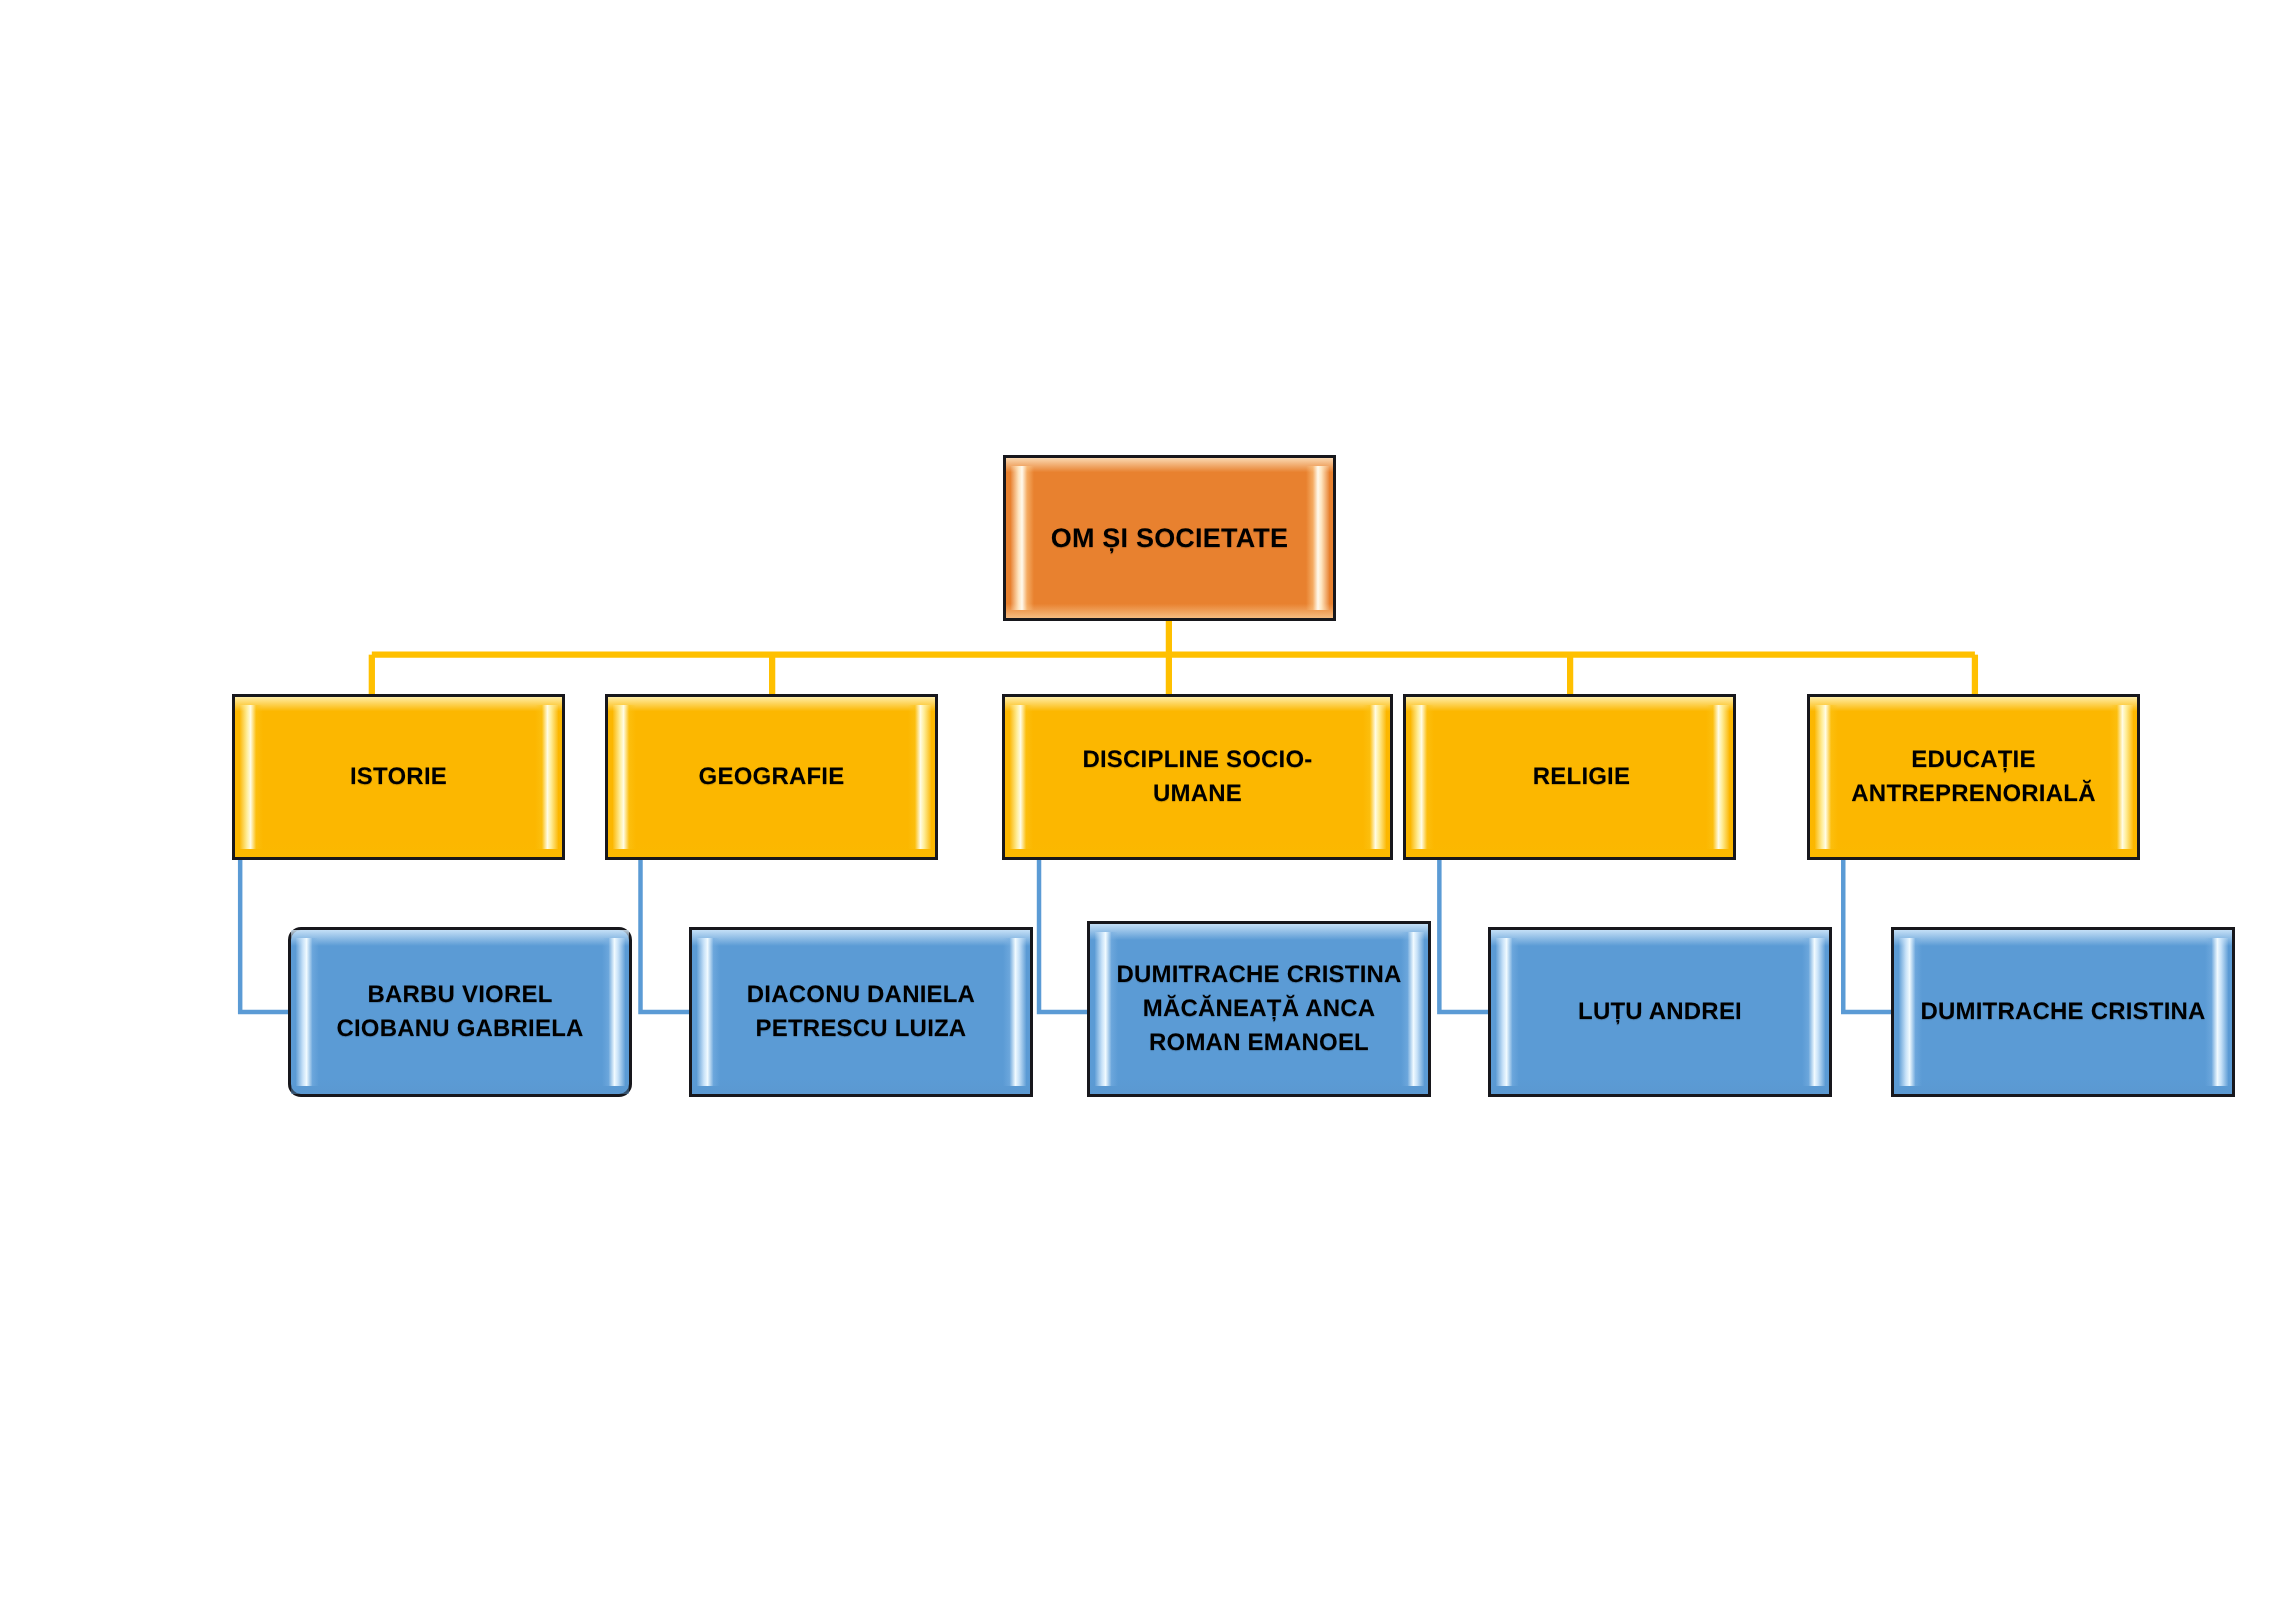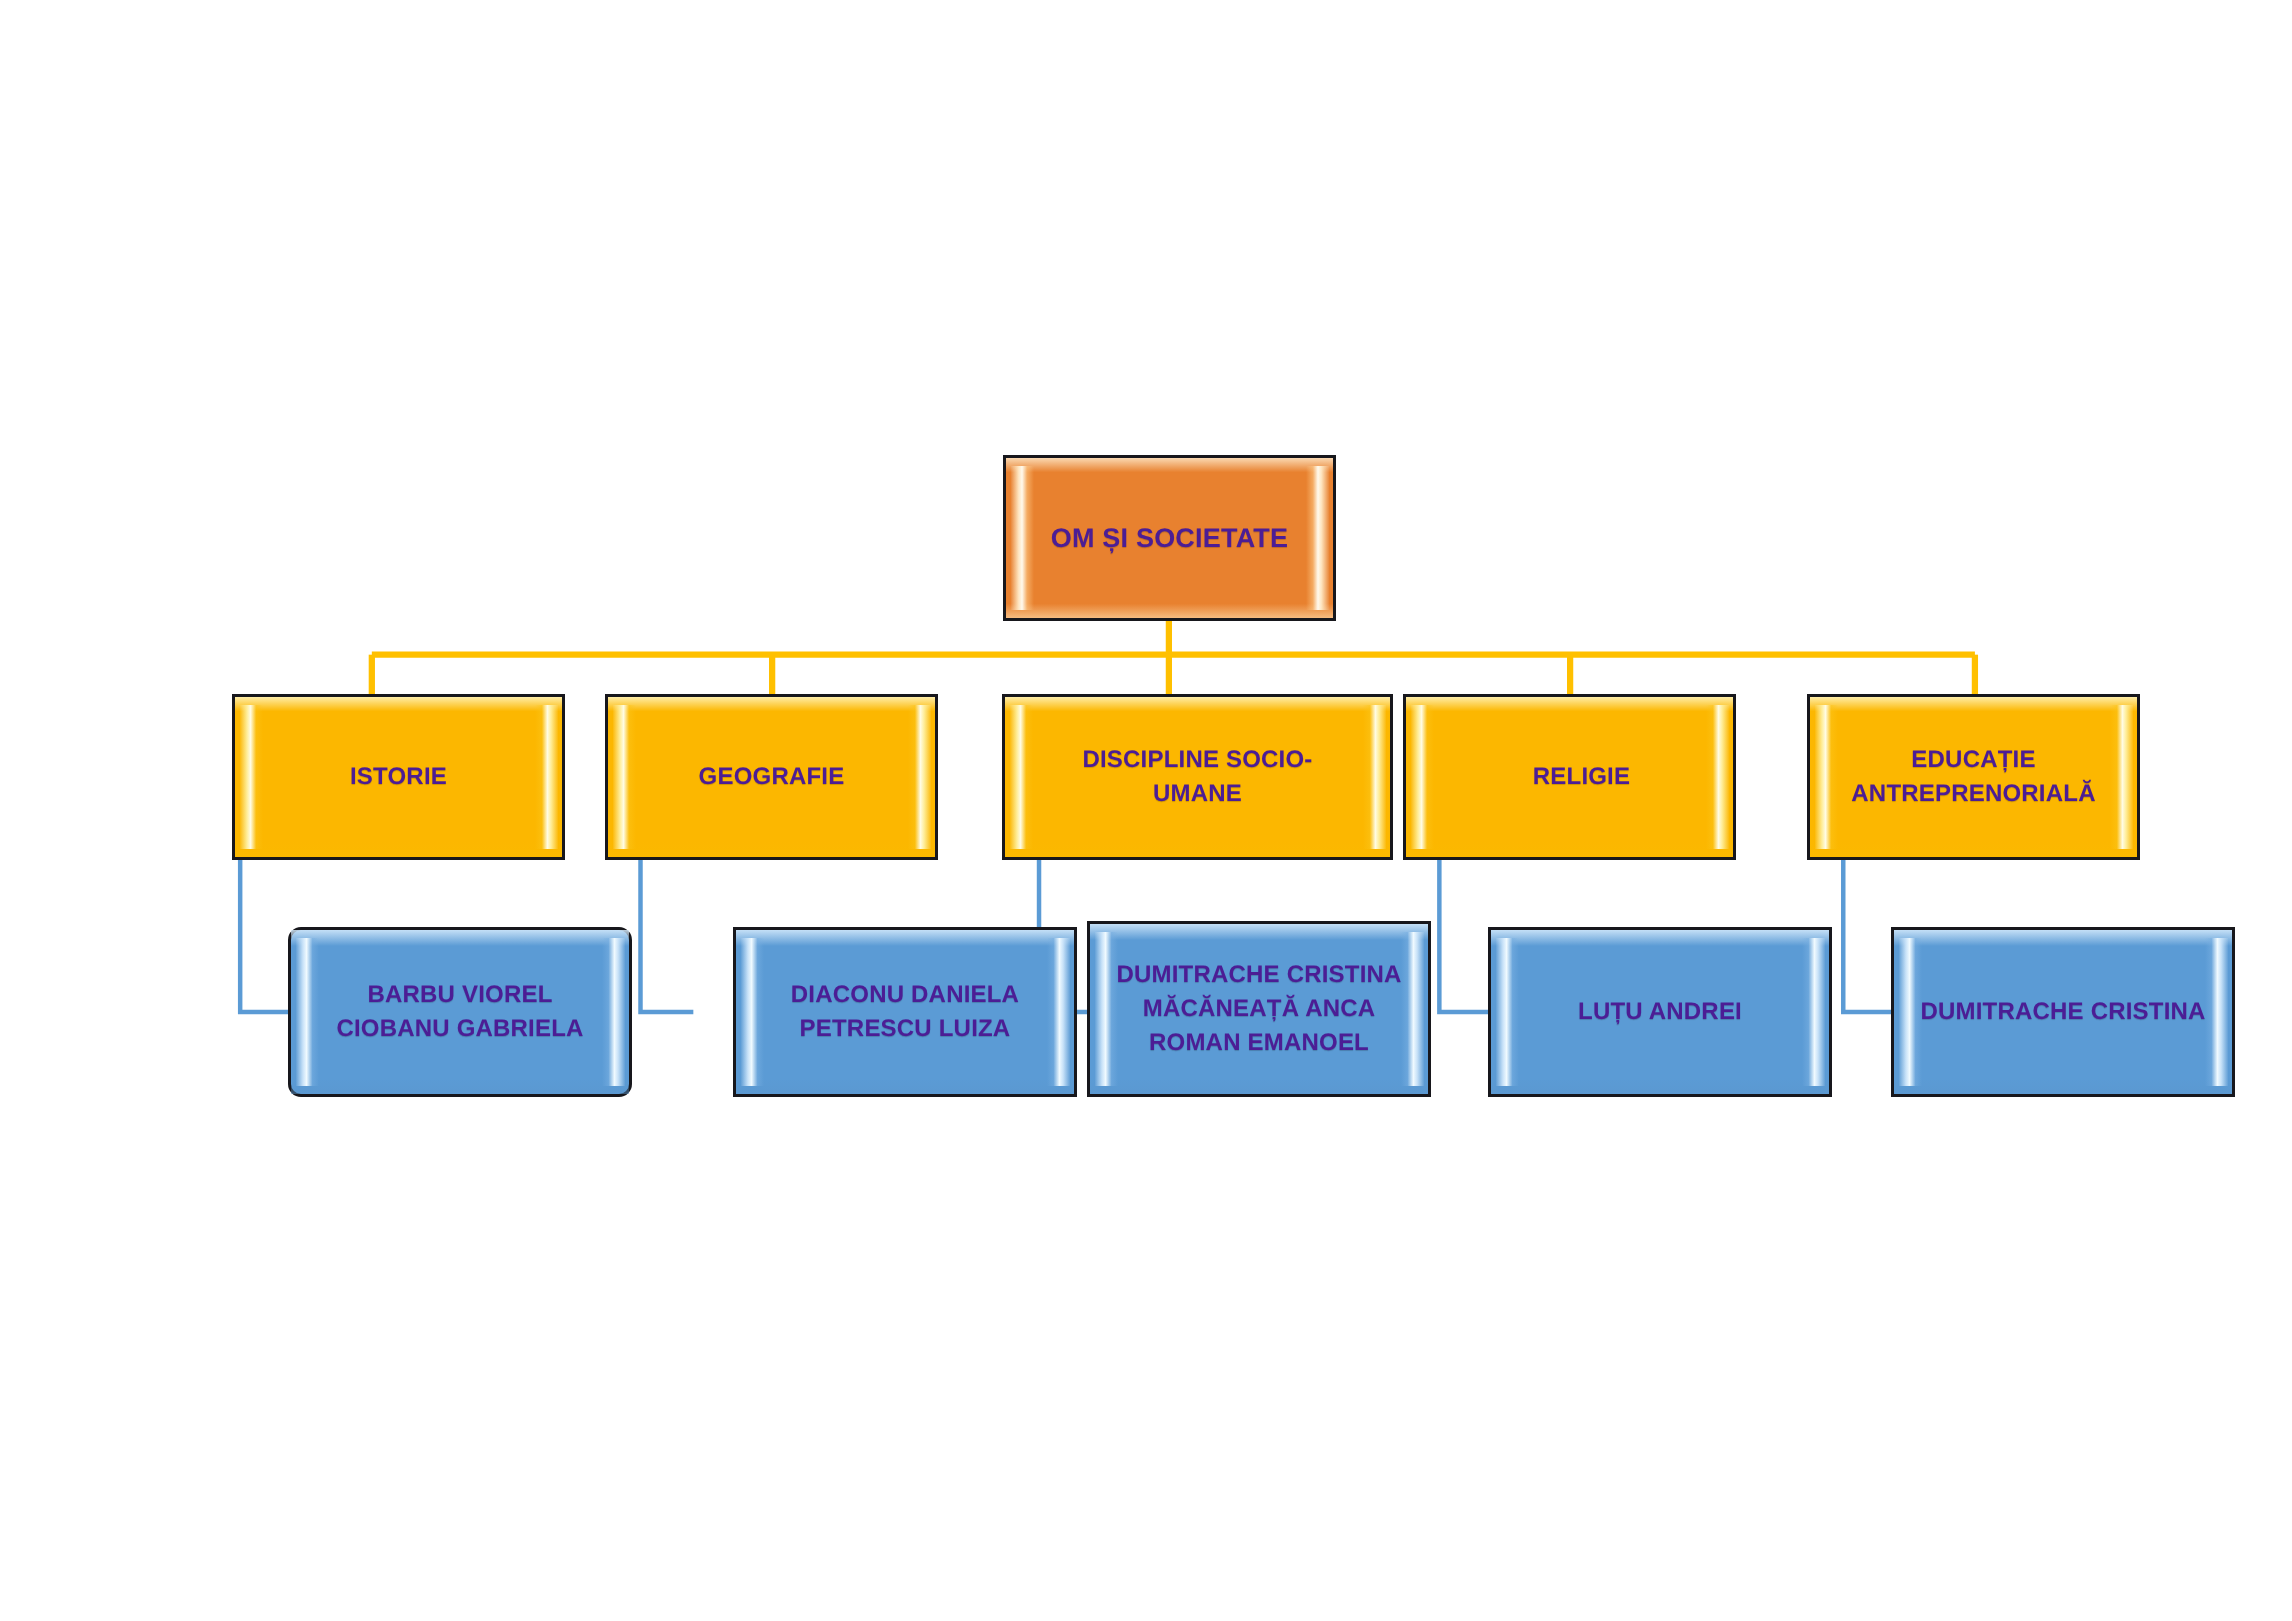--- a/index.html
+++ b/index.html
@@ -28,21 +28,21 @@
 
   
   .node {
     position: absolute;
     box-sizing: border-box;
     border: 3.6px solid #17171c;
     display: flex;
     align-items: center;
     justify-content: center;
     text-align: center;
-    color: #4c1d95;
+    color: #000000;
     font-weight: bold;
     letter-spacing: 0.2px;
     text-rendering: geometricPrecision;
   }
   .node .label {
     position: relative;
     z-index: 3;
     width: 88%;
     line-height: 1.42;
     text-shadow: 0 0.9px 0.9px rgba(0,0,0,0.18);
@@ -232,21 +232,21 @@
   </div>
 
   <div class="node staff" style="left:288px; top:927px; width:344px; height:170px;border-radius:13px;">
     <div class="bevel-h"></div>
     <div class="label">
       <span class="ln">BARBU VIOREL</span>
       <span class="ln">CIOBANU GABRIELA</span>
     </div>
   </div>
 
-  <div class="node staff" style="left:689px; top:927px; width:344px; height:170px;margin-left:44px;">
+  <div class="node staff" style="left:689px; top:927px; width:344px; height:170px;">
     <div class="bevel-h"></div>
     <div class="label">
       <span class="ln">DIACONU DANIELA</span>
       <span class="ln">PETRESCU LUIZA</span>
     </div>
   </div>
 
   <div class="node staff" style="left:1087px; top:921px; width:344px; height:176px;">
     <div class="bevel-h"></div>
     <div class="label">

